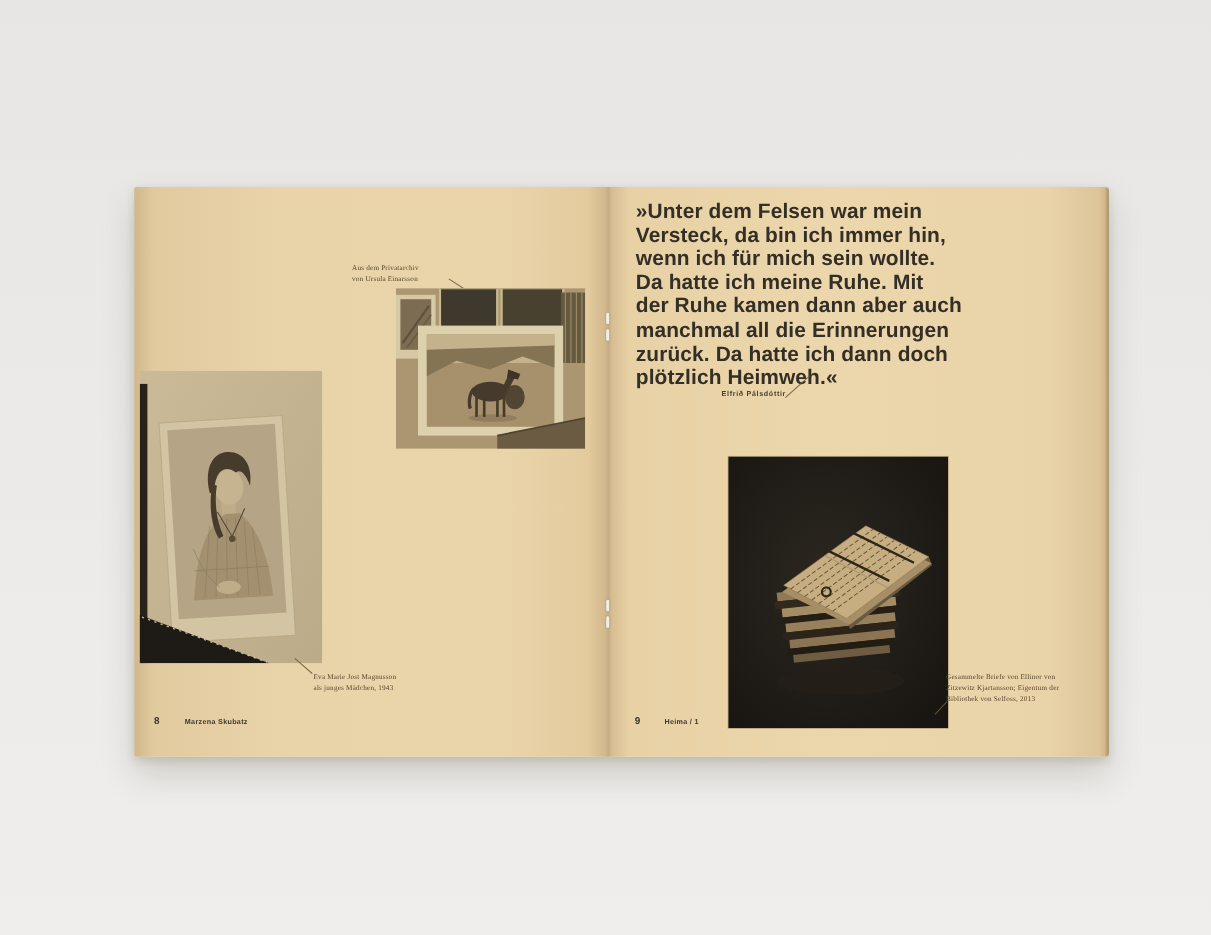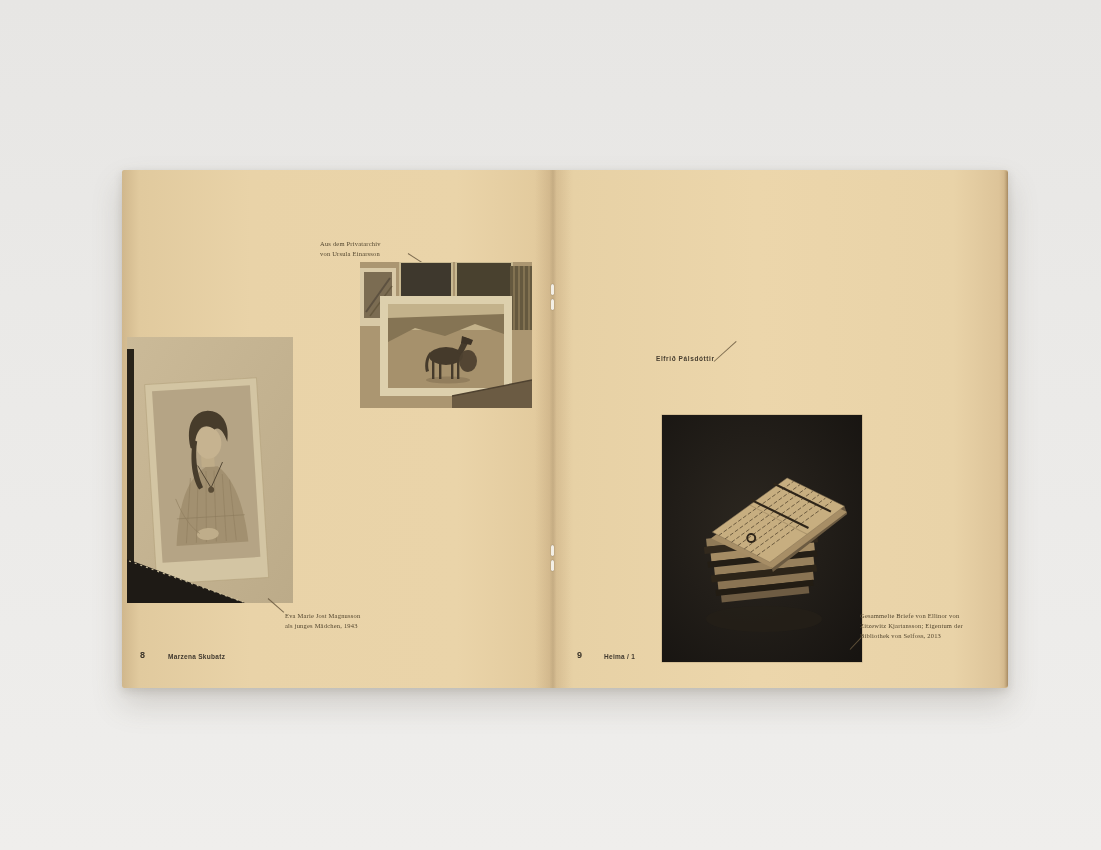--- a/index.html
+++ b/index.html
@@ -133,20 +133,28 @@
         <div>Eva Marie Jost Magnusson</div>
         <div>als junges Mädchen, 1943</div>
       </div>
 
       <div class="folio-num folio-num-left">8</div>
       <div class="folio-title folio-title-left">Marzena Skubatz</div>
     </div>
 
     <div class="page page-right"></div>
 
+    <div class="quote">»Unter dem Felsen war mein
+Versteck, da bin ich immer hin,
+wenn ich für mich sein wollte.
+Da hatte ich meine Ruhe. Mit
+der Ruhe kamen dann aber auch
+manchmal all die Erinnerungen
+zurück. Da hatte ich dann doch
+plötzlich Heimweh.«</div>
     <div class="leader leader-attribution"></div>
     <div class="attribution">Elfrið Pálsdóttir</div>
 
     <svg class="photo letters-photo" viewBox="0 0 200 247" xmlns="http://www.w3.org/2000/svg">
       <defs>
         <radialGradient id="lbg" cx="45%" cy="45%" r="75%">
           <stop offset="0" stop-color="#2c2720"></stop>
             <stop offset="1" stop-color="#171411"></stop>
         </radialGradient>
       </defs>

